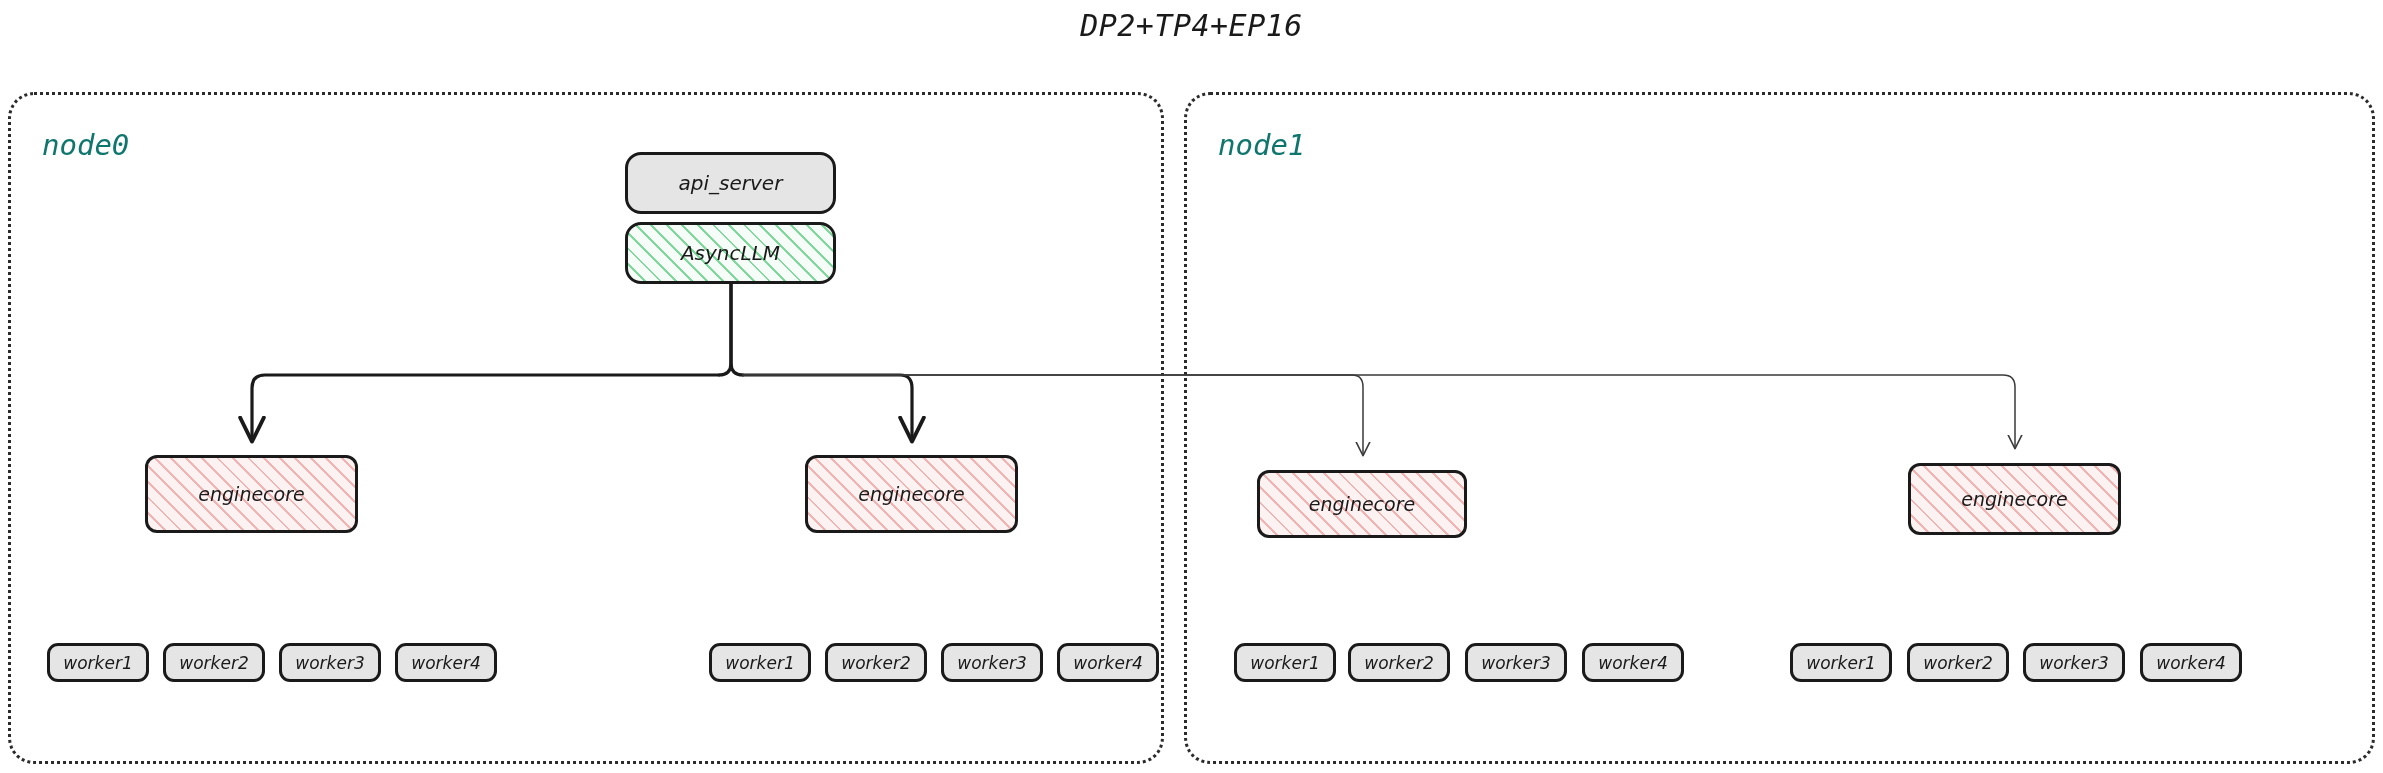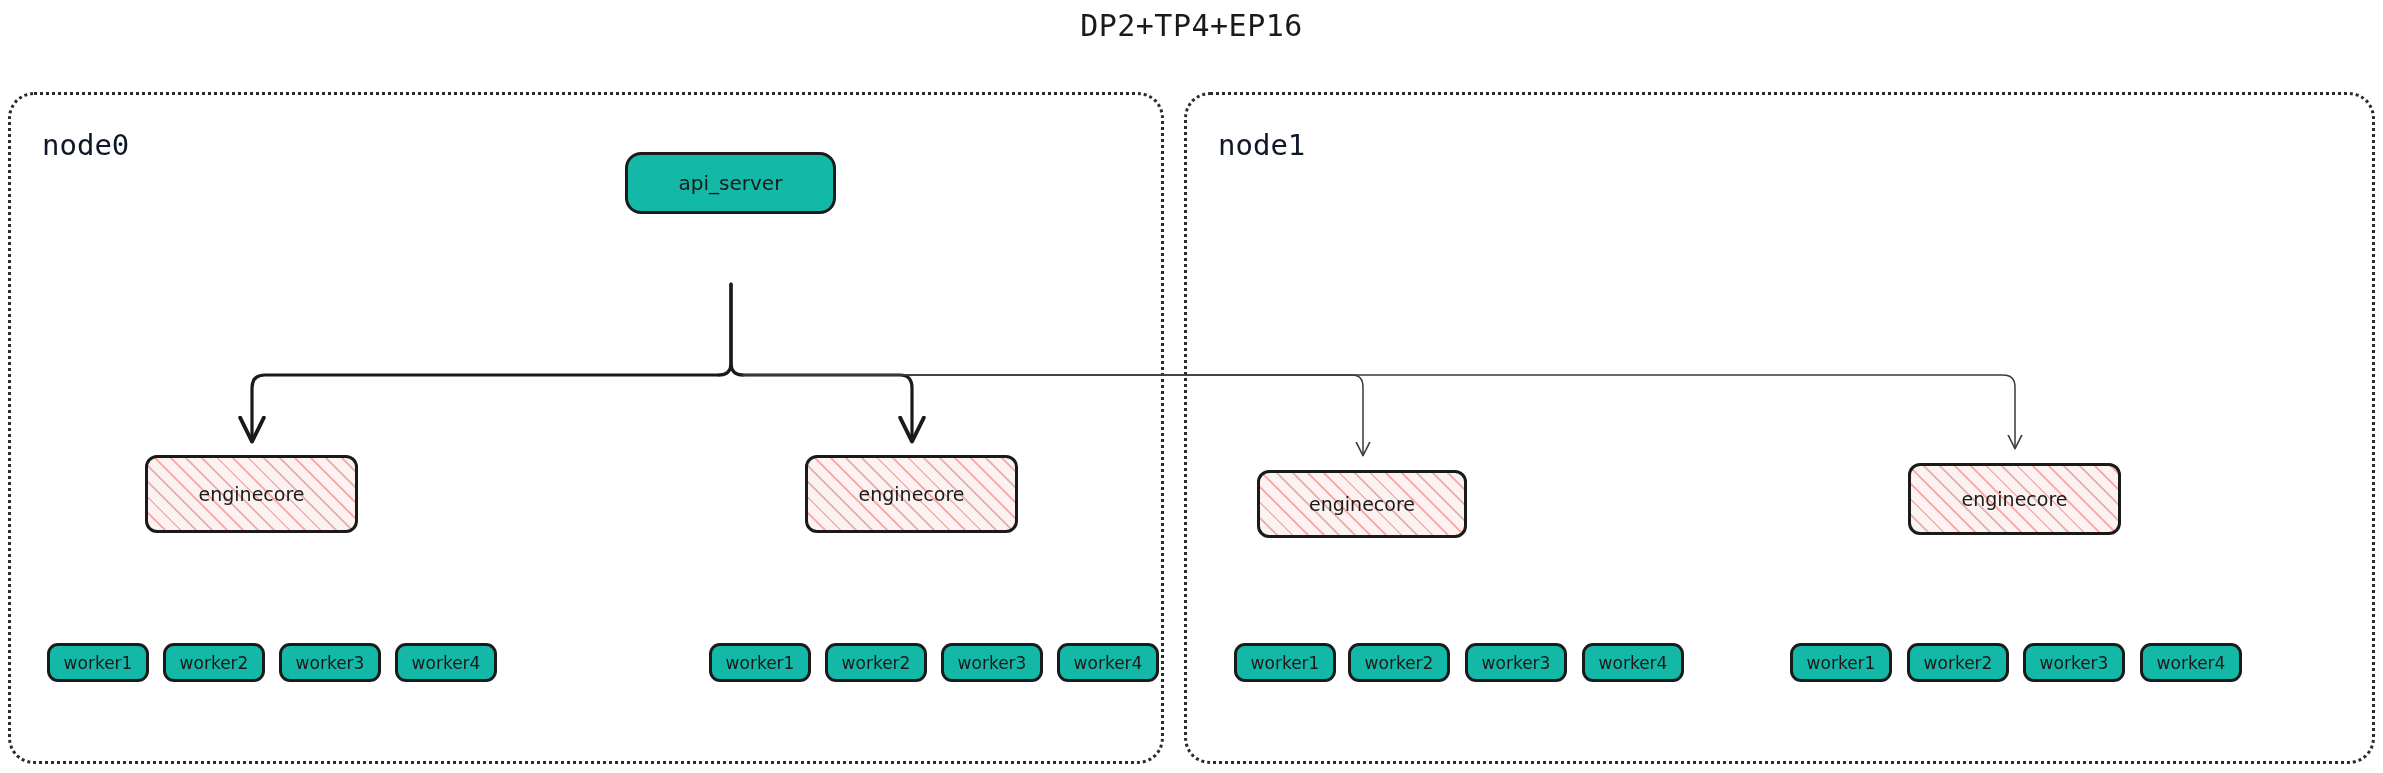--- a/index.html
+++ b/index.html
@@ -13,20 +13,21 @@
     position: relative;
     font-family: "DejaVu Sans", sans-serif;
     overflow: hidden;
   }
 
   #diagram-root {
     position: absolute;
     left: 0; top: 0;
     width: 2383px;
     height: 773px;
+    font-style: italic;
   }
 
   
   .diagram-title {
     position: absolute;
     left: 0;
     top: 8px;
     width: 2383px;
     text-align: center;
     font-family: "DejaVu Sans Mono", monospace;
@@ -44,36 +45,36 @@
     background: transparent;
     box-sizing: border-box;
   }
   #node-group-0 { left: 8px;    top: 92px; width: 1156px; height: 672px; }
   #node-group-1 { left: 1184px; top: 92px; width: 1191px; height: 672px; }
 
   .node-label {
     position: absolute;
     font-family: "DejaVu Sans Mono", monospace;
     font-size: 29px;
-    color: #0f172a;
+    color: #0f766e;
     white-space: nowrap;
   }
   #node-label-0 { left: 42px;   top: 128px; }
   #node-label-1 { left: 1218px; top: 128px; }
 
   
   .box {
     position: absolute;
     box-sizing: border-box;
     border: 3px solid #1a1a1a;
     border-radius: 14px;
     display: flex;
     align-items: center;
     justify-content: center;
-    background: #14b8a6;
+    background: #e5e5e5;
     color: #1a1a1a;
     font-family: "DejaVu Sans", sans-serif;
     white-space: nowrap;
     z-index: 5;
   }
 
   
   #box-api-server {
     left: 625px;
     top: 152px;
@@ -169,20 +170,21 @@
     <path d="M743,375 L1352,375 Q1363,375 1363,387 L1363,455" fill="none" stroke="#3a3a3a" stroke-width="1.5" stroke-linecap="round" marker-end="url(#arrowhead-thin)"></path>
 
     <path d="M743,375 L2003,375 Q2015,375 2015,387 L2015,448" fill="none" stroke="#3a3a3a" stroke-width="1.5" stroke-linecap="round" marker-end="url(#arrowhead-thin)"></path>
   </svg>
 
   <div class="node-group" id="node-group-0"></div>
   <div class="node-label" id="node-label-0">node0</div>
 
   <div class="box" id="box-api-server">api_server</div>
 
+  <div class="box" id="box-asyncllm">AsyncLLM</div>
 
   <div class="box box-enginecore" id="box-enginecore-0">enginecore</div>
   <div class="box box-enginecore" id="box-enginecore-1">enginecore</div>
 
   <div class="box box-worker" style="left:35px;">worker1</div>
   <div class="box box-worker" style="left:151px;">worker2</div>
   <div class="box box-worker" style="left:267px;">worker3</div>
   <div class="box box-worker" style="left:383px;">worker4</div>
 
   <div class="box box-worker" style="left:697px;">worker1</div>

